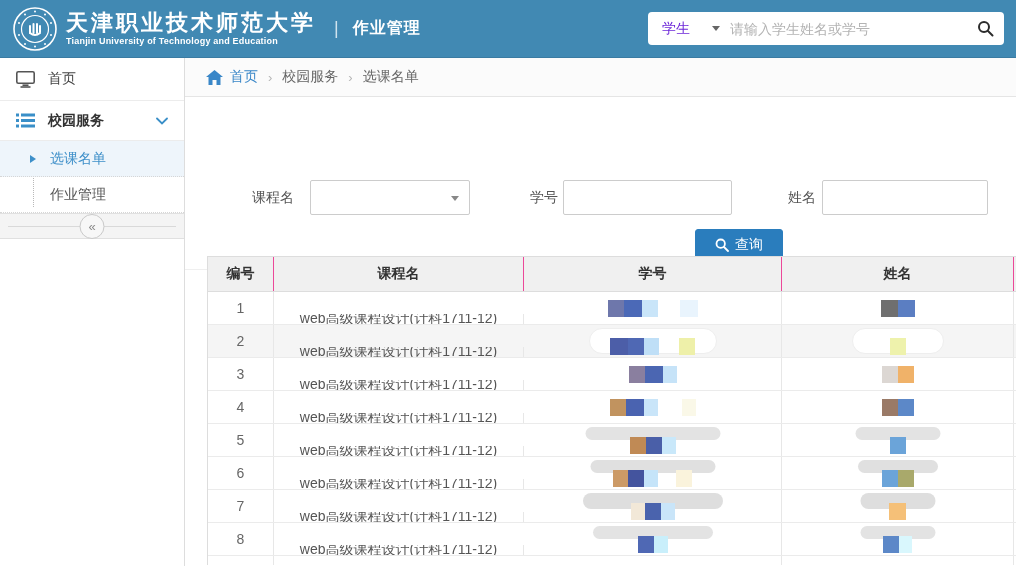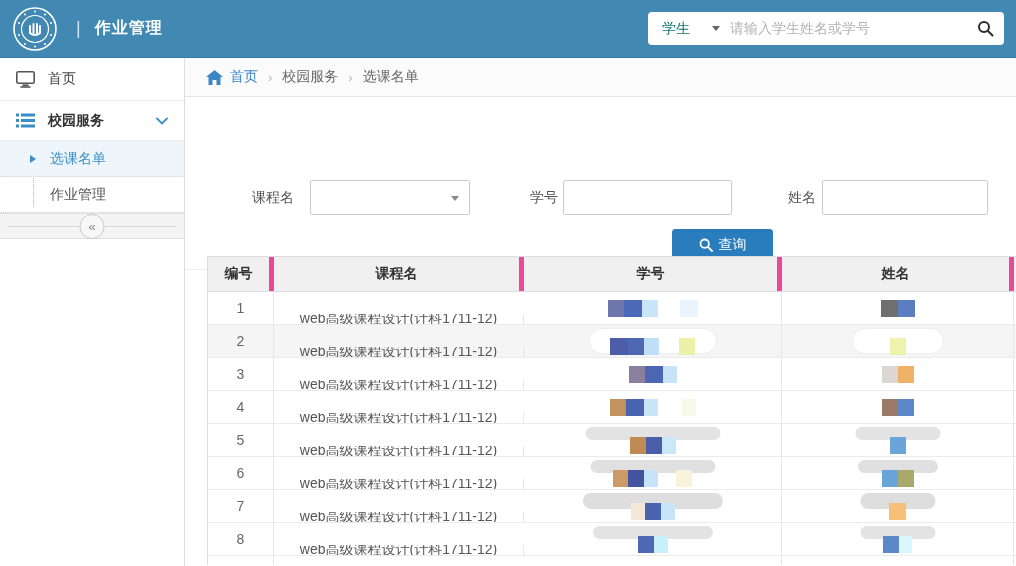--- a/index.html
+++ b/index.html
@@ -11,25 +11,25 @@
   .header { position:absolute; left:0; top:0; width:1016px; height:58px;
     background:#4189b3; display:flex; align-items:center; border-bottom:1px solid #3a7ba2; }
   .logo { margin-left:12px; flex:0 0 auto; }
   .uni { margin-left:8px; color:#fff; line-height:1.1; }
   .uni-cn { font-family:"DejaVu Serif","Liberation Serif",serif; font-size:22px; font-weight:bold; letter-spacing:3px; }
   .uni-en { font-size:9px; font-weight:bold; letter-spacing:.2px; margin-top:2px; }
   .hdr-divider { color:#cfe3ee; font-size:18px; margin:0 14px 0 18px; font-weight:200; }
   .app-title { color:#fff; font-size:16px; font-weight:bold; letter-spacing:1px; }
   .hdr-search { margin-left:auto; margin-right:12px; width:356px; height:33px; background:#fff;
     border-radius:4px; display:flex; align-items:center; padding:0 10px 0 14px; }
-  .search-cat { font-size:14px; color:#0f766e; }
+  .search-cat { font-size:14px; color:#6d28d9; }
   .cat-caret { width:0; height:0; border-left:4px solid transparent; border-right:4px solid transparent;
     border-top:5px solid #666; margin:0 10px 0 22px; }
   .search-input { flex:1; border:none; outline:none; font-size:14px; color:#333;
-    font-family:Liberation Mono, monospace; background:transparent; }
+    font-family:Liberation Sans, sans-serif; background:transparent; }
   .search-input::placeholder { color:#b3b3b3; }
   .hdr-search .mag { flex:0 0 auto; margin-left:6px; }
 
   
   .sidebar { position:absolute; left:0; top:58px; width:185px; height:508px;
     background:#fff; border-right:1px solid #ddd; }
   .side-item { display:flex; align-items:center; font-size:14px; color:#444; cursor:pointer; }
   .si-home { height:43px; padding-left:14px; border-bottom:1px solid #ececec; }
   .si-campus { height:40px; padding-left:14px; border-bottom:1px solid #ececec; font-weight:bold; color:#333; }
   .side-item .ic { width:22px; display:flex; justify-content:center; margin-right:12px; }
@@ -59,41 +59,41 @@
   .f-label { position:absolute; font-size:14px; color:#555; top:131px; }
   .f-select { position:absolute; left:125px; top:122px; width:160px; height:35px;
     border:1px solid #ccc; background:#fff; border-radius:2px; cursor:pointer; }
   .f-select .sel-caret { position:absolute; right:10px; top:15px; width:0; height:0;
     border-left:4px solid transparent; border-right:4px solid transparent; border-top:5px solid #888; }
   .f-input { position:absolute; top:122px; height:35px; border:1px solid #ccc; border-radius:2px;
     font-size:14px; padding:0 8px; color:#333; outline:none; font-family:inherit; }
 
   .btn { display:flex; align-items:center; justify-content:center; border-radius:3px;
     font-size:14px; cursor:pointer; }
-  .btn-query { position:absolute; left:487px; top:171px; width:101px; height:32px;
+  .btn-query { position:absolute; left:510px; top:171px; width:88px; height:32px;
     background:#2a7dbd; color:#fff; border:1px solid #2a7dbd; }
   .btn-query svg { margin-right:6px; }
   .btn-reset { position:absolute; left:587px; top:171px; width:78px; height:32px;
     background:#fff; color:#555; border:1px solid #ccc; }
   .btn-reset svg { margin-right:6px; }
   .panel-divider { position:absolute; left:0; top:211px; width:831px; border-top:1px solid #efefef; }
 
   .btn-add { position:absolute; left:22px; top:215px; width:73px; height:27px;
     background:#fff; border:1px solid #2e8b9c; color:#444; font-size:13px; }
   .btn-add svg { margin-right:5px; }
   .btn-excel { position:absolute; left:105px; top:215px; width:91px; height:27px;
     background:#fff; border:1px solid #ccc; color:#4a7596; font-size:13px; }
   .btn-excel svg { margin-right:5px; }
 
   
   .tbl { position:absolute; left:22px; top:198px; width:846px; border:1px solid #ddd;
     border-bottom:none; background:#fff; }
   .thead { display:flex; height:35px; background:#f0f0f0; border-bottom:1px solid #ddd; }
   .th { display:flex; align-items:center; justify-content:center; font-size:14px; font-weight:bold;
-    color:#333; border-right:5px solid #ec4899; }
+    color:#333; border-right:1px solid #ec4899; }
   .tr { display:flex; height:33px; border-bottom:1px solid #ebebeb; background:#fff; }
   .tr.shaded { background:#f5f5f5; }
   .tr.partial { height:9px; border-bottom:none; }
   .td { display:flex; align-items:center; justify-content:center; font-size:14px;
     border-right:1px solid #e7e7e7; overflow:hidden; }
   .c0 { width:66px; } .c1 { width:250px; } .c2 { width:258px; } .c3 { width:232px; } .c4 { flex:1; border-right:none; }
   .td.c0 { color:#666; } .td.c1 { color:#555;margin-top:22px; }
   .redact { position:relative; width:100%; height:100%; display:flex;
     align-items:center; justify-content:center; }
   .scribble { position:absolute; left:50%; transform:translateX(-50%); top:3px;
@@ -128,20 +128,24 @@
           <circle cx="7" cy="17" r="1"></circle>
             <circle cx="39" cy="17" r="1"></circle>
           <circle cx="7" cy="29" r="1"></circle>
             <circle cx="39" cy="29" r="1"></circle>
           <circle cx="13" cy="38" r="1"></circle>
             <circle cx="33" cy="38" r="1"></circle>
             <circle cx="23" cy="40.5" r="1"></circle>
         </g>
       </svg>
     </div>
+    <div class="uni">
+      <div class="uni-cn">天津职业技术师范大学</div>
+      <div class="uni-en">Tianjin University of Technology and Education</div>
+    </div>
     <div class="hdr-divider">|</div>
     <div class="app-title">作业管理</div>
 
     <div class="hdr-search">
       <span class="search-cat">学生</span>
       <span class="cat-caret"></span>
       <input class="search-input" type="text" placeholder="请输入学生姓名或学号" style="">
       <span class="mag">
         <svg width="17" height="17" viewBox="0 0 17 17">
           <circle cx="7" cy="7" r="5" fill="none" stroke="#2b2b2b" stroke-width="2"></circle>

